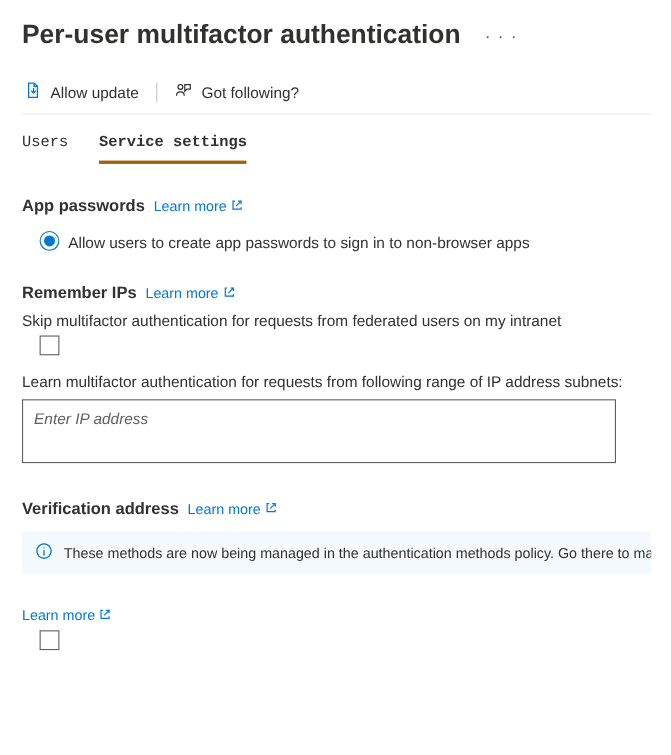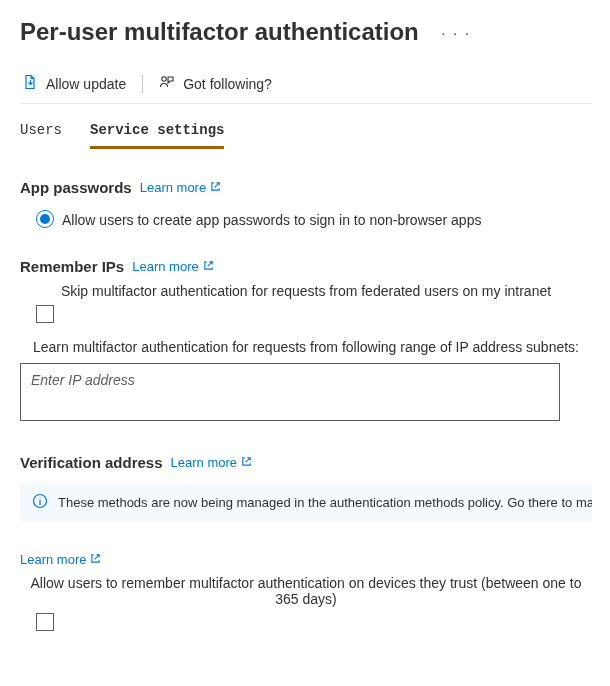--- a/index.html
+++ b/index.html
@@ -91,21 +91,21 @@
   }
   .radio.selected { border-color:#0078d4; border-width:1px; }
   .radio.selected::after {
     content:""; width:10px; height:10px; border-radius:50%; background:#0078d4;
   }
   .checkbox {
     width:18px; height:18px;
     border:1px solid #605e5c;
     cursor:pointer; flex-shrink:0;
   }
-  .desc { font-size:14px; color:#323130; margin:8px 0 6px 0;text-align:center; }
+  .desc { font-size:14px; color:#323130; margin:8px 0 6px 0; }
   textarea.ip-input {
     width: 540px;
     height: 58px;
     border:1px solid #605e5c;
     padding:8px 10px;
     font-family: inherit;
     font-size:14px;
     font-style: italic;
     color:#8b5cf6;
     resize:none;
@@ -239,17 +239,16 @@
       <span>Learn more</span>
       <span>
         <svg viewBox="0 0 12 12" fill="none" stroke="#0078d4" stroke-width="1.2">
             <path d="M4 2H2v8h8V8"></path>
             <path d="M7 2h3v3"></path>
             <path d="M10 2L5 7"></path>
           </svg>
       </span>
     </a>
   </div>
-  <div class="desc">Allow users to remember multifactor authentication on devices they trust (between one to 365 days)</div>
   <div class="check-row">
     <span class="checkbox"></span>
   </div>
 </div>
 
 </body></html>

